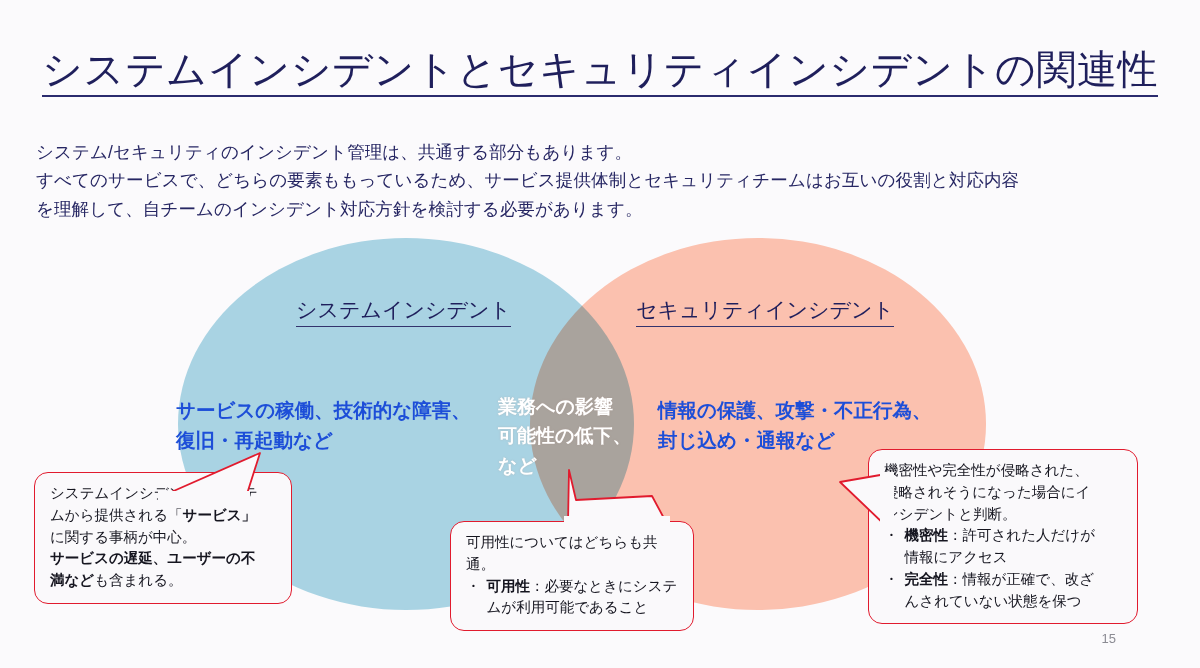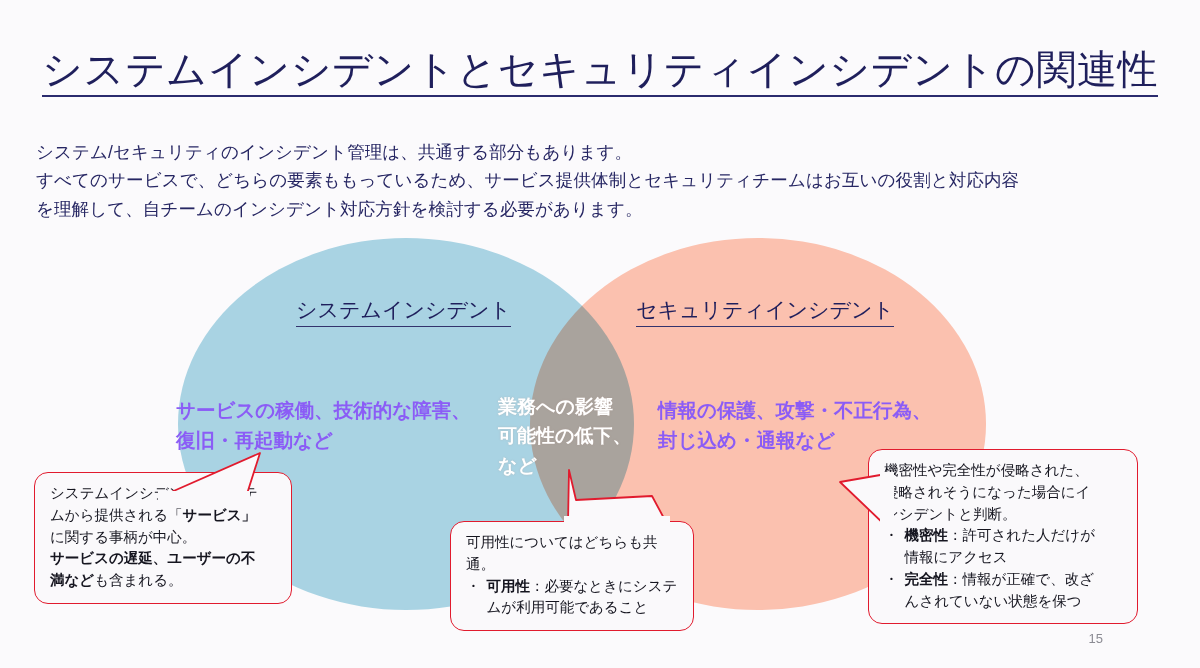--- a/index.html
+++ b/index.html
@@ -60,21 +60,21 @@
     white-space:nowrap;
     text-align:center;
   }
   .lbl-left{left:296px;top:296px;}
   .lbl-right{left:636px;top:296px;}
 
   
   .venn-body{
     position:absolute;font-weight:bold;
     font-size:19.5px;line-height:1.52;
-    color:#8b5cf6;white-space:nowrap;
+    color:#1d4ed8;white-space:nowrap;
   }
   .body-left{left:176px;top:396px;}
   .body-right{left:658px;top:396px;}
   .body-mid{
     position:absolute;left:498px;top:392px;
     font-weight:bold;font-size:19px;line-height:1.55;
     color:#ffffff;white-space:nowrap;
     text-shadow:0 0 2px rgba(180,140,130,.35);
   }
 
@@ -100,21 +100,21 @@
   .co-left{left:34px;top:472px;width:258px;}
   .co-mid{left:450px;top:521px;width:244px;}
   .co-right{left:868px;top:449px;width:270px;}
 
   
   .tail{position:absolute;z-index:7;}
   .tail svg{display:block;}
 
   
   .pageno{
-    position:absolute;right:97px;bottom:22px;
+    position:absolute;right:84px;bottom:22px;
     font-size:13px;color:#8b8b93;margin-left:11px;
   }
 </style>
 </head>
 <body>
 
 <div class="slide">
 
   <div class="title"><span class="u">システムインシデントとセキュリティインシデントの関連性</span></div>
 

